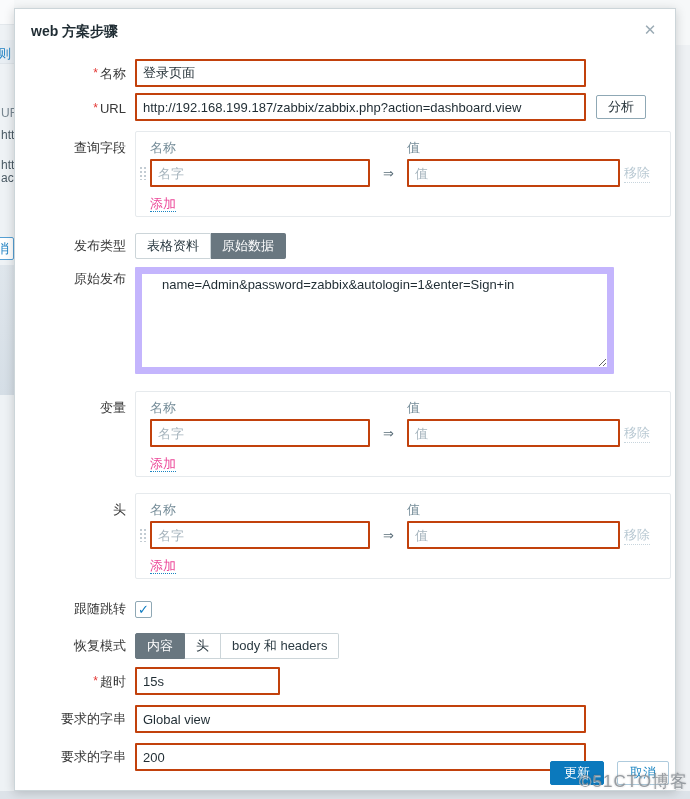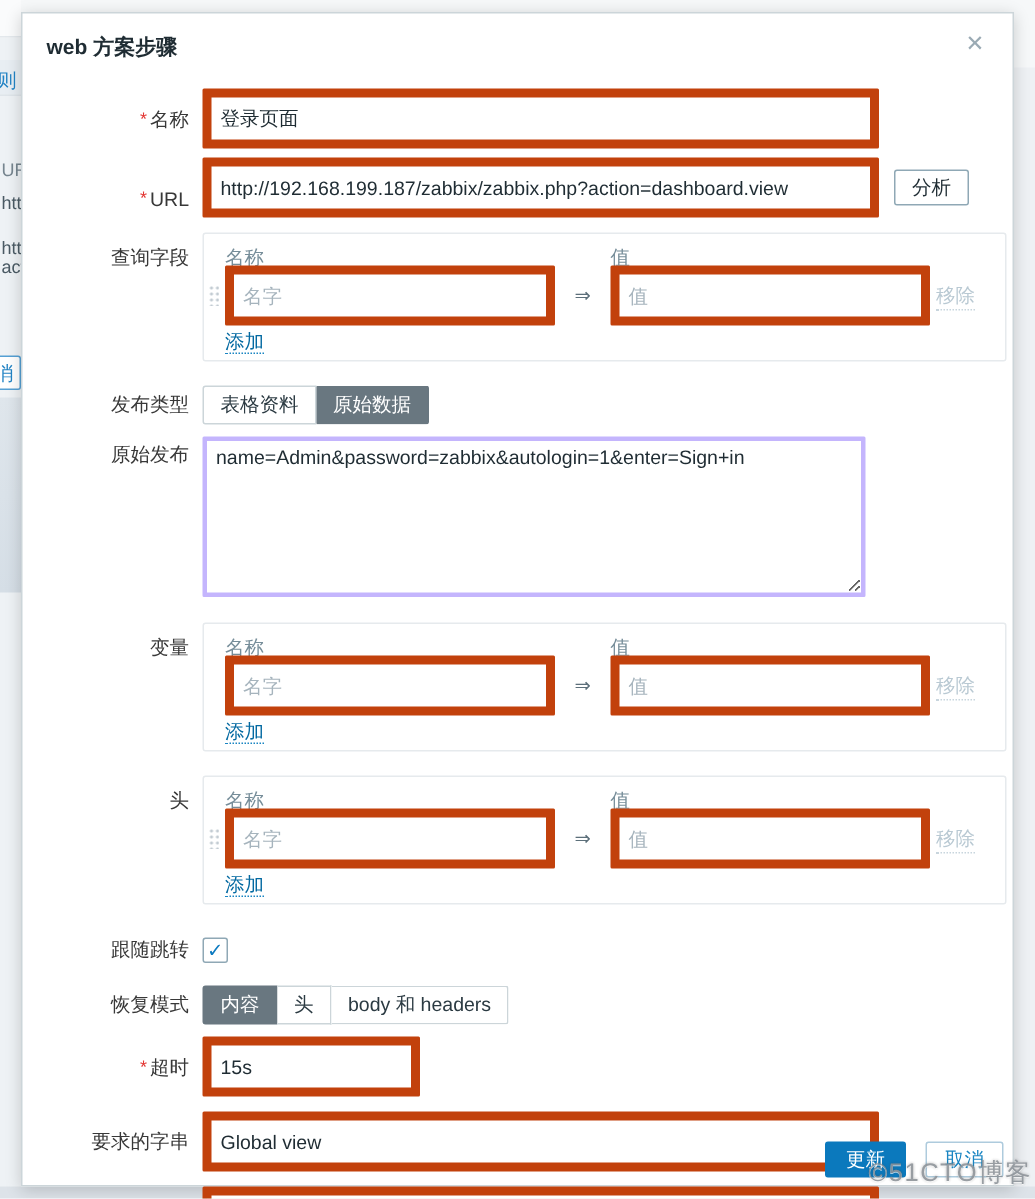--- a/index.html
+++ b/index.html
@@ -39,23 +39,23 @@
   .dialog-title { font-size:14px; font-weight:bold; color:#1f2c33; padding-top:2px; }
   .close-btn { position:absolute; top:13px; right:17px; width:16px; height:16px;
     color:#9aaab4; font-size:15px; font-weight:bold; line-height:16px; text-align:center; cursor:pointer; }
   
   .frow { display:flex; align-items:center; }
   .frow.top { align-items:flex-start; }
   .flabel { width:95px; text-align:right; color:#383838; flex:none; line-height:24px; }
   .flabel .req { color:#e33734; margin-right:2px; font-size:12px; vertical-align:1px; }
   .fctrl { margin-left:9px; display:flex; align-items:center; }
   input[type=text], textarea {
-    border:6px solid #c2410c; background:#fff; color:#1f2c33;
+    border:2px solid #c2410c; background:#fff; color:#1f2c33;
     font-family:"Liberation Sans","DejaVu Sans",sans-serif; font-size:13px;
-    height:40px; padding:0 6px; outline:none; border-radius:1px;
+    height:28px; padding:0 6px; outline:none; border-radius:1px;
   }
   input::placeholder, textarea::placeholder { color:#a6b4bd; opacity:1; }
   .w-main { width:451px; }
   .w-timeout { width:145px; }
   .btn-light {
     height:24px; padding:0 11px; margin-left:10px;
     background:#fff; border:1px solid #8fa8b5; border-radius:2px;
     color:#1f2c33; font-size:13px; cursor:pointer;
     font-family:"Liberation Sans","DejaVu Sans",sans-serif;
   }
@@ -66,34 +66,34 @@
   }
   .pair-head { display:flex; height:20px; align-items:center; color:#768d99; }
   .pair-head .h-name { width:257px; }
   .pair-row { display:flex; align-items:center; height:26px; margin-top:2px; position:relative; }
   .drag-handle { position:absolute; left:-11px; top:6px; width:7px; height:14px;
     background-image:radial-gradient(#c3ccd3 1px, transparent 1.1px);
     background-size:4px 4px; cursor:grab; }
   .in-name { width:220px; }
   .arrow { width:37px; text-align:center; color:#5c6f7a; font-size:13px; }
   .in-val { width:213px; }
-  .lnk { color:#0369a1; text-decoration:none; border-bottom:1px dotted #1a85c2; cursor:pointer; }
+  .lnk { color:#ec4899; text-decoration:none; border-bottom:1px dotted #1a85c2; cursor:pointer; }
   .lnk.disabled { color:#b9c9d3; border-bottom-color:#c8d5dd; margin-left:4px; cursor:default; }
   .add-row { margin-top:9px; }
   
   .seg { display:flex; }
   .seg .tab {
     height:26px; line-height:24px; padding:0 11px; background:#fff;
     border:1px solid #ccd5d9; border-left-width:0; color:#2b3a42; cursor:pointer; white-space:nowrap;
   }
   .seg .tab:first-child { border-left-width:1px; border-radius:2px 0 0 2px; }
   .seg .tab:last-child { border-radius:0 2px 2px 0; }
   .seg .tab.active { background:#697780; border-color:#697780; color:#fff; }
   
-  .rawpost { width:442px; height:107px; border:3px solid #c4b5fd; padding:3px 6px;
+  .rawpost { width:479px; height:107px; border:7px solid #c4b5fd; padding:3px 20px;
     resize:both; line-height:16px; }
   
   .checkbox { width:17px; height:17px; border:1px solid #8fa8b5; border-radius:2px;
     background:#fff; display:inline-flex; align-items:center; justify-content:center; cursor:pointer; }
   .checkbox .check { color:#0c7ac0; font-size:13px; font-weight:bold; line-height:1; }
   
   .footer { position:absolute; right:6px; bottom:5px; display:flex; }
   .btn-primary { height:24px; padding:0 13px; background:#0b79bd; border:1px solid #0b79bd;
     border-radius:2px; color:#fff; font-size:13px; cursor:pointer;
     font-family:"Liberation Sans","DejaVu Sans",sans-serif; }

